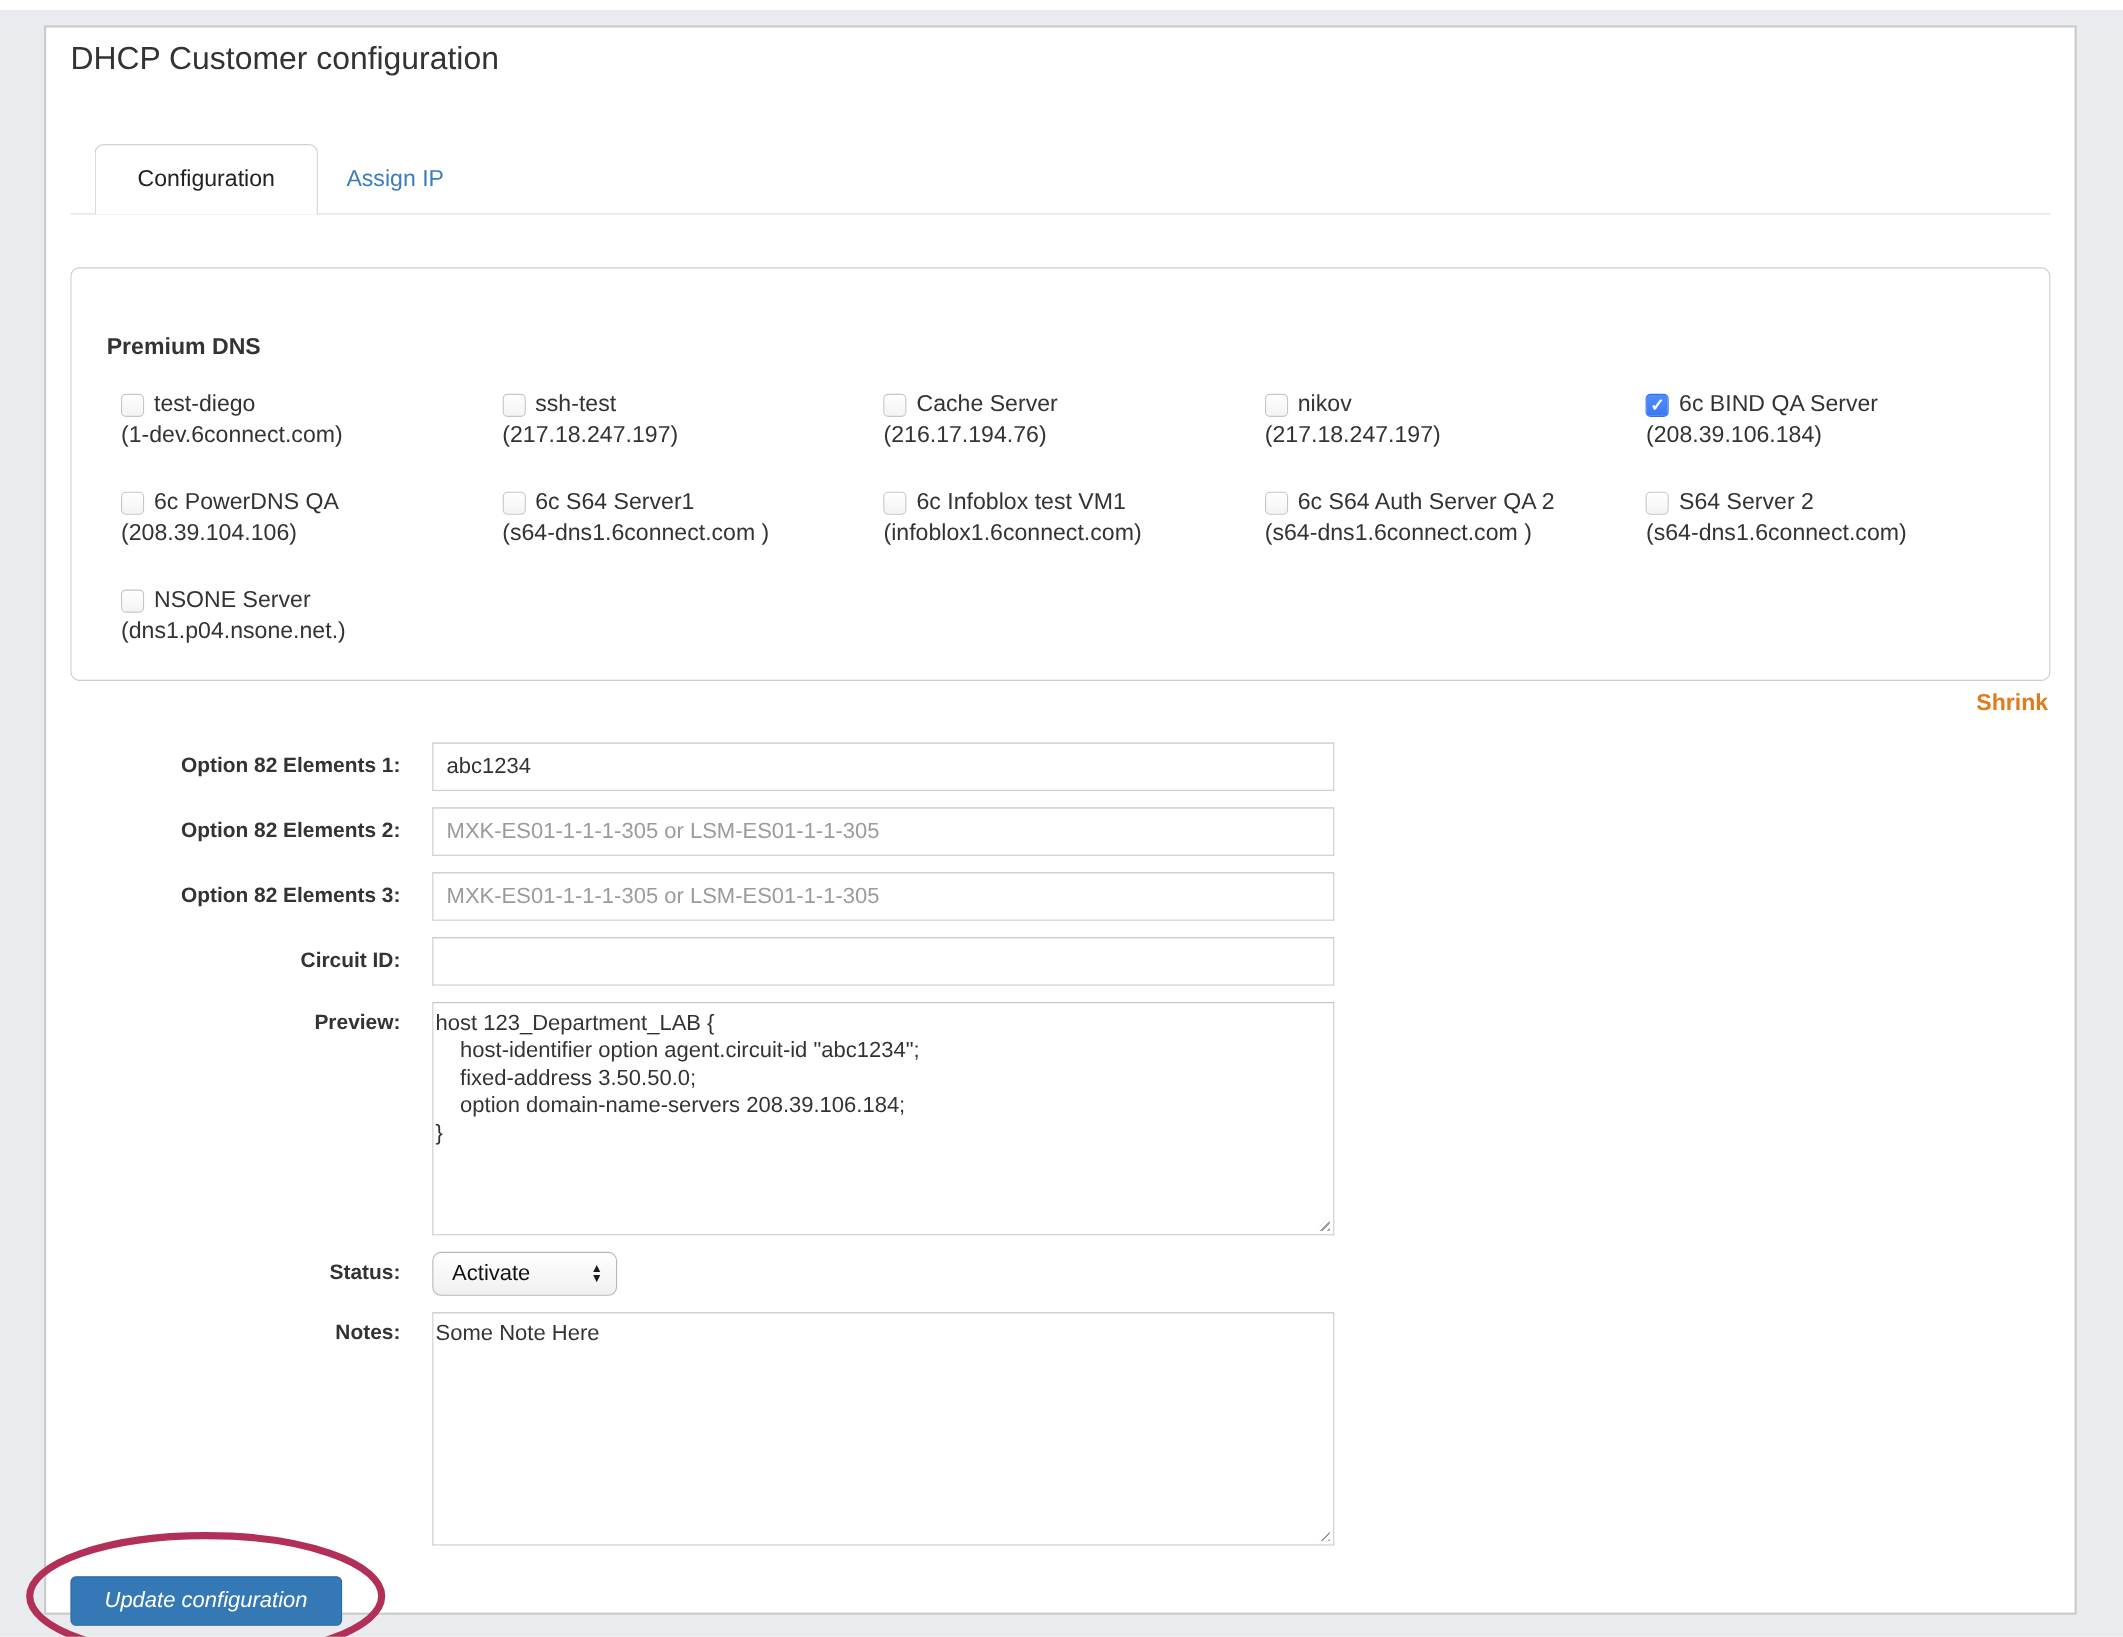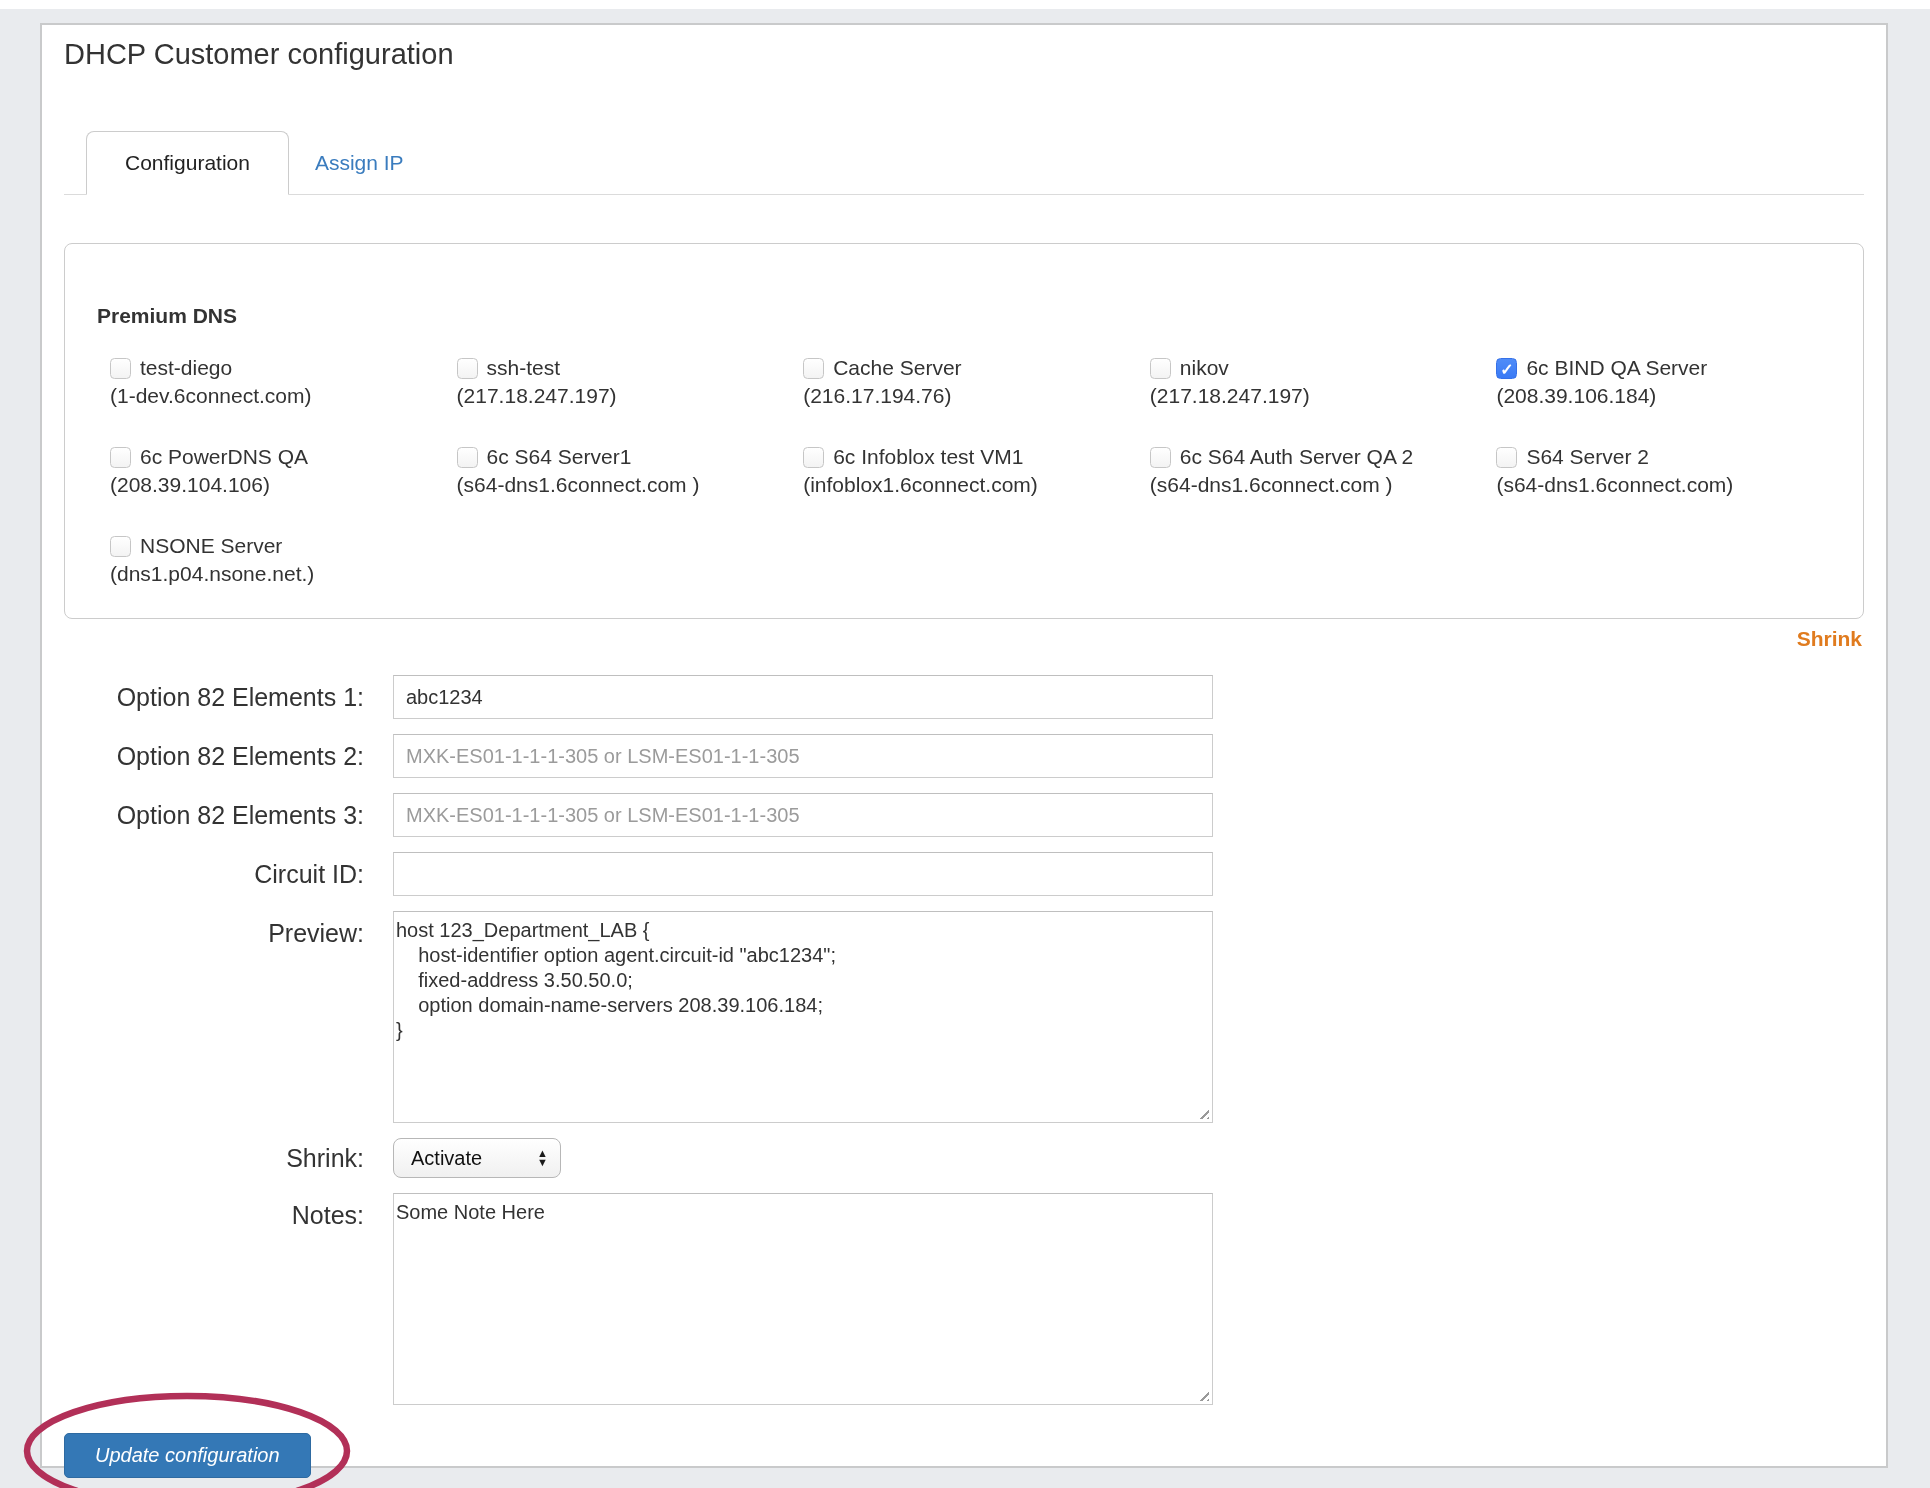--- a/index.html
+++ b/index.html
@@ -58,21 +58,21 @@
   }
   .dns-host { display:block; }
   .shrink-row { text-align:right; margin-top:8px; padding-right:2px; }
   .shrink-link { color:#e07b1e; font-weight:700; font-size:21px; cursor:pointer; text-decoration:none; }
   .form-area { margin-top:24px; }
   .form-row {
     display:grid; grid-template-columns:300px 820px; column-gap:29px;
     margin-bottom:15px; align-items:center;
   }
   .form-row.top-align { align-items:start; }
-  .form-label { text-align:right; font-size:25px; color:#333; }
+  .form-label { text-align:right; font-size:19px; color:#333;font-weight:bold; }
   .form-row.top-align .form-label { padding-top:8px; }
   input[type="text"] {
     width:100%; height:44px; border:1px solid #ccc; border-top-color:#bfbfbf;
     font-family:"Liberation Sans",sans-serif; font-size:20px; color:#333;
     padding:0 12px; background:#fff; outline:none;
   }
   input[type="text"]::placeholder { color:#9b9b9b; opacity:1; }
   .ta-wrap { position:relative; }
   textarea {
     width:100%; height:212px; border:1px solid #ccc; border-top-color:#bfbfbf;
@@ -243,21 +243,21 @@
         <textarea spellcheck="false" style="">host 123_Department_LAB {
     host-identifier option agent.circuit-id "abc1234";
     fixed-address 3.50.50.0;
     option domain-name-servers 208.39.106.184;
 }</textarea>
         <div class="resize-handle"></div>
       </div>
     </div>
 
     <div class="form-row">
-      <div class="form-label">Shrink:</div>
+      <div class="form-label">Status:</div>
       <div>
         <span class="select-wrap">
           <select>
             <option>Activate</option>
           </select>
           <span class="select-arrows">
               <span>▲</span>
               <span>▼</span>
             </span>
         </span>

